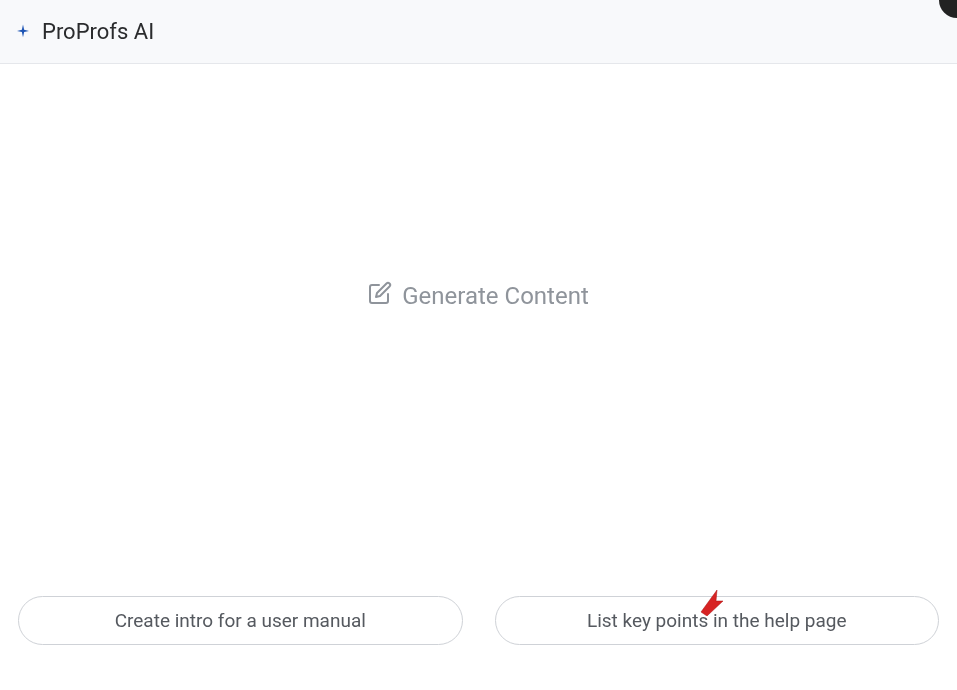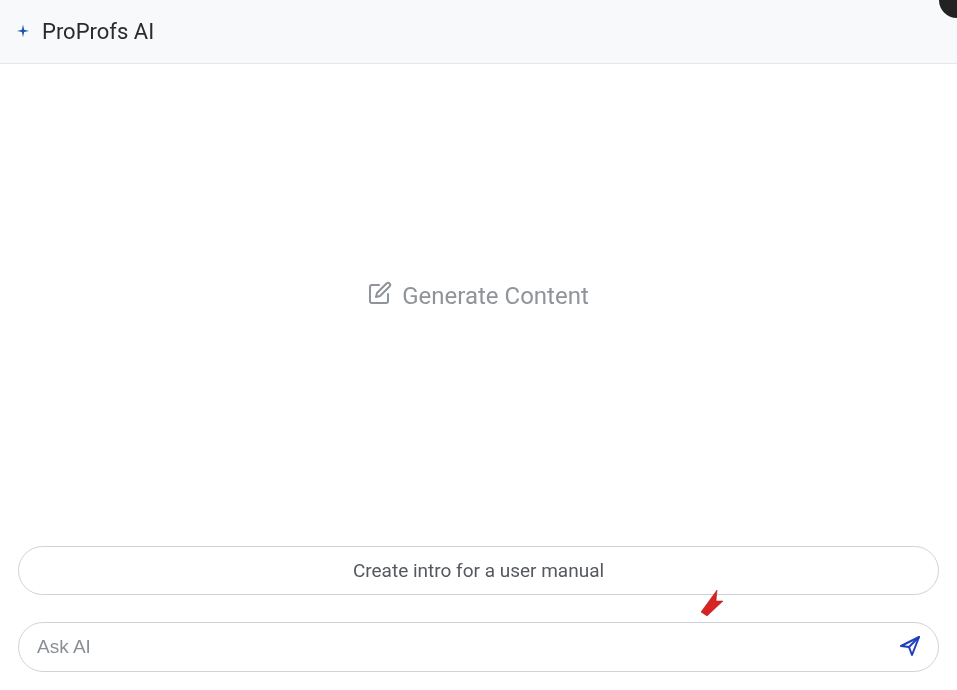--- a/index.html
+++ b/index.html
@@ -159,31 +159,23 @@
     </span>
     <span>Generate Content</span>
   </div>
 </div>
 
 <div class="bottom-area">
   <div class="suggestions-row">
     <div class="suggestion-pill">
       <span>Create intro for a user manual</span>
     </div>
-  </div>
-  <div class="input-row">
-    <input class="ask-input" type="text" placeholder="Ask AI" style="">
-    <button class="send-btn">
-      <span>
-        <svg viewBox="0 0 24 24" fill="none" stroke="#1f3fbf" stroke-width="2" stroke-linecap="round" stroke-linejoin="round">
-          <path d="M3 12 L21 3 L14 21 L11 13 Z" fill="none"></path>
-          <line x1="21" y1="3" x2="11" y2="13"></line>
-        </svg>
-      </span>
-    </button>
+    <div class="suggestion-pill">
+      <span>List key points in the help page</span>
+    </div>
   </div>
 </div>
 
 <div class="cursor-arrow">
   <svg viewBox="0 0 28 30">
     <path d="M 4 26 L 20 4 L 19 15 L 26 15 L 10 30 Z" fill="#d72323" stroke="#a81010" stroke-width="0.5"></path>
   </svg>
 </div>
 
 </body></html>

